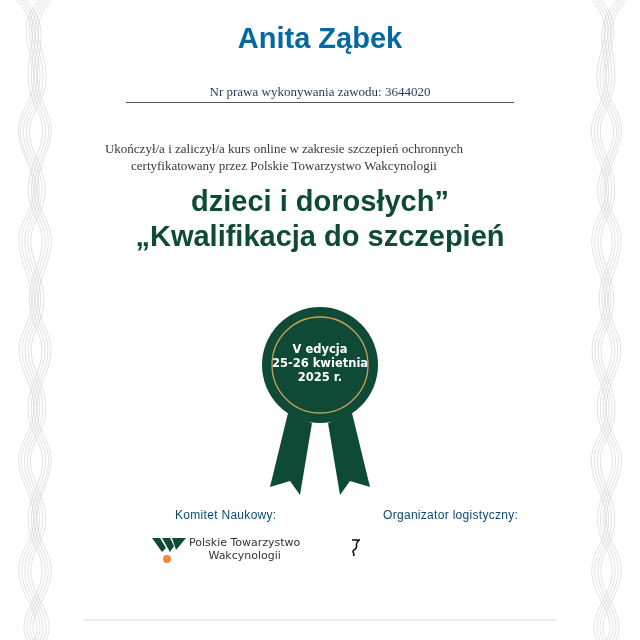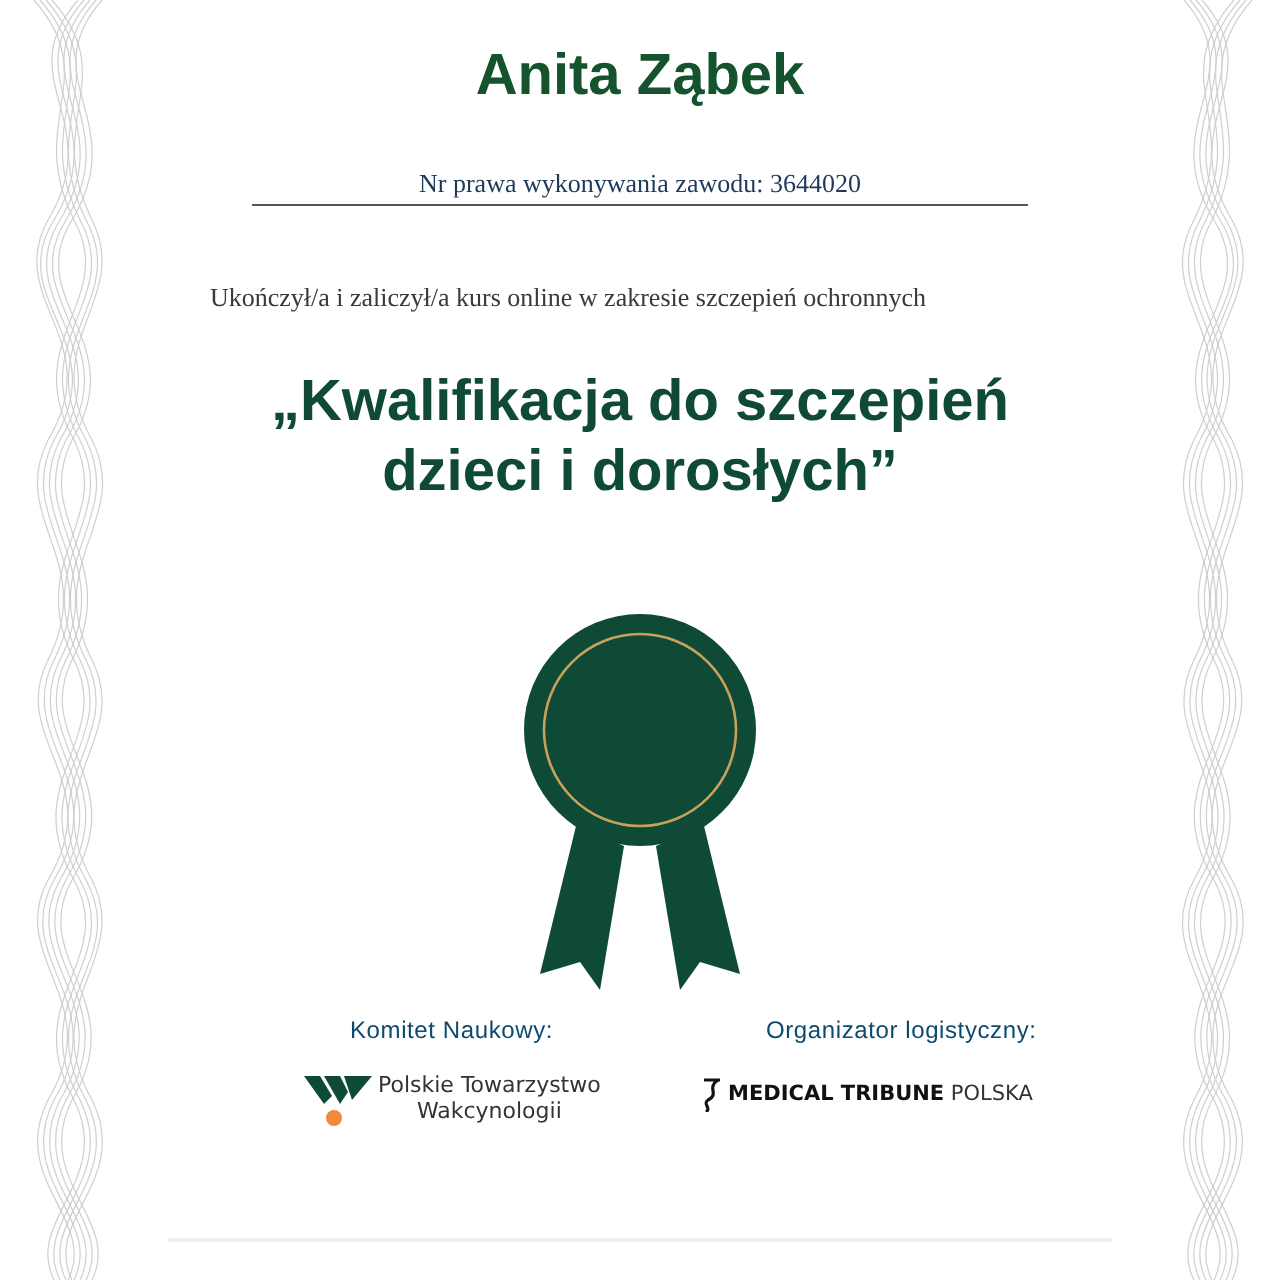--- a/index.html
+++ b/index.html
@@ -1,20 +1,20 @@
 <!DOCTYPE html>
 <html><head>
 <meta charset="utf-8">
 <style>
   html, body { margin:0; padding:0; }
   body { width:640px; height:640px; background:#ffffff; position:relative; overflow:hidden; font-family:"DejaVu Serif", serif; }
   .deco { position:absolute; top:0; width:70px; height:640px; }
   .deco.left { left:0; }
   .deco.right { right:0; }
-  .name { position:absolute; top:22px; left:0; width:640px; text-align:center; font-family:"Liberation Sans", sans-serif; font-weight:bold; font-size:29px; color:#14532d; }
+  .name { position:absolute; top:22px; left:0; width:640px; text-align:center; font-family:"Liberation Sans", sans-serif; font-weight:bold; font-size:29px; color:#0369a1; }
   .license { position:absolute; top:84px; left:0; width:640px; text-align:center; font-family:"Liberation Serif", serif; font-size:13px; color:#1e3a5a; }
   .rule { position:absolute; top:102px; left:126px; width:388px; height:1px; background:#555; }
   .desc { position:absolute; top:140px; left:0; width:568px; text-align:center; font-family:"Liberation Serif", serif; font-size:13px; color:#3a3a3a; line-height:17px; }
   .course { position:absolute; top:184px; left:0; width:640px; text-align:center; font-family:"Liberation Sans", sans-serif; font-weight:bold; font-size:29px; line-height:35px; color:#0e4a36; }
   .badge { position:absolute; top:305px; left:260px; width:120px; height:205px; }
   .badge svg { position:absolute; left:0; top:0; }
   .badge-text { position:absolute; top:37px; left:0; width:120px; text-align:center; font-family:"DejaVu Sans", sans-serif; font-weight:bold; font-size:11.5px; line-height:14px; color:#fff; }
   .label { position:absolute; top:508px; font-family:Liberation Sans, sans-serif; font-size:12px; color:#0c4a6e; letter-spacing:0.3px; }
   .label.left { left:175px; }
   .label.right { left:383px; }
@@ -55,34 +55,40 @@
     <path d="M56 0 C21 40, 61 60, 36 110 C14 150, 64 170, 36 220 C16 260, 61 280, 36 330 C16 370, 64 390, 36 440 C14 480, 64 500, 36 550 C16 590, 61 610, 46 640"></path>
   </g>
 </svg>
 
 <div class="name">Anita Ząbek</div>
 <div class="license">Nr prawa wykonywania zawodu: 3644020</div>
 <div class="rule"></div>
 
 <div class="desc">
   <div>Ukończył/a i zaliczył/a kurs online w zakresie szczepień ochronnych</div>
+  <div>certyfikatowany przez Polskie Towarzystwo Wakcynologii</div>
 </div>
 
 <div class="course">
+  <div>dzieci i dorosłych”</div>
   <div>„Kwalifikacja do szczepień</div>
-  <div>dzieci i dorosłych”</div>
 </div>
 
 <div class="badge">
   <svg width="120" height="205" viewBox="0 0 120 205">
     <path d="M28 108 L52 118 L40 190 L30 176 L10 182 Z" fill="#0e4a36"></path>
     <path d="M92 108 L68 118 L80 190 L90 176 L110 182 Z" fill="#0e4a36"></path>
     <circle cx="60" cy="60" r="58" fill="#0e4a36"></circle>
     <circle cx="60" cy="60" r="48" fill="none" stroke="#c8a15a" stroke-width="1.3"></circle>
   </svg>
+  <div class="badge-text">
+    <div>V edycja</div>
+    <div>25-26 kwietnia</div>
+    <div>2025 r.</div>
+  </div>
 </div>
 
 <div class="label left">Komitet Naukowy:</div>
 <div class="label right">Organizator logistyczny:</div>
 
 <div class="ptw">
   <svg width="34" height="28" viewBox="0 0 34 28" style="position:absolute;left:0;top:1px;">
     <polygon points="0,2 8,2 14,12 10,16" fill="#0e4a36"></polygon>
     <polygon points="10,2 18,2 22,10 18,16" fill="#0e4a36"></polygon>
     <polygon points="20,2 34,2 24,14" fill="#0e4a36"></polygon>
@@ -91,16 +97,15 @@
   <div class="ptw-text">
     <div>Polskie Towarzystwo</div>
     <div>Wakcynologii</div>
   </div>
 </div>
 
 <div class="mt">
   <svg width="12" height="18" viewBox="0 0 12 18" style="position:absolute;left:0;top:0;">
     <path d="M2 2 L10 2 M9 2 C3 6, 10 9, 4 12 C1 14, 6 16, 3 18" stroke="#111" stroke-width="1.6" fill="none"></path>
   </svg>
-  <div class="mt-text"><b>MEDICAL TRIBUNE</b> <span class="thin">POLSKA</span></div>
 </div>
 
 <div class="footer-rule"></div>
 
 </body></html>

